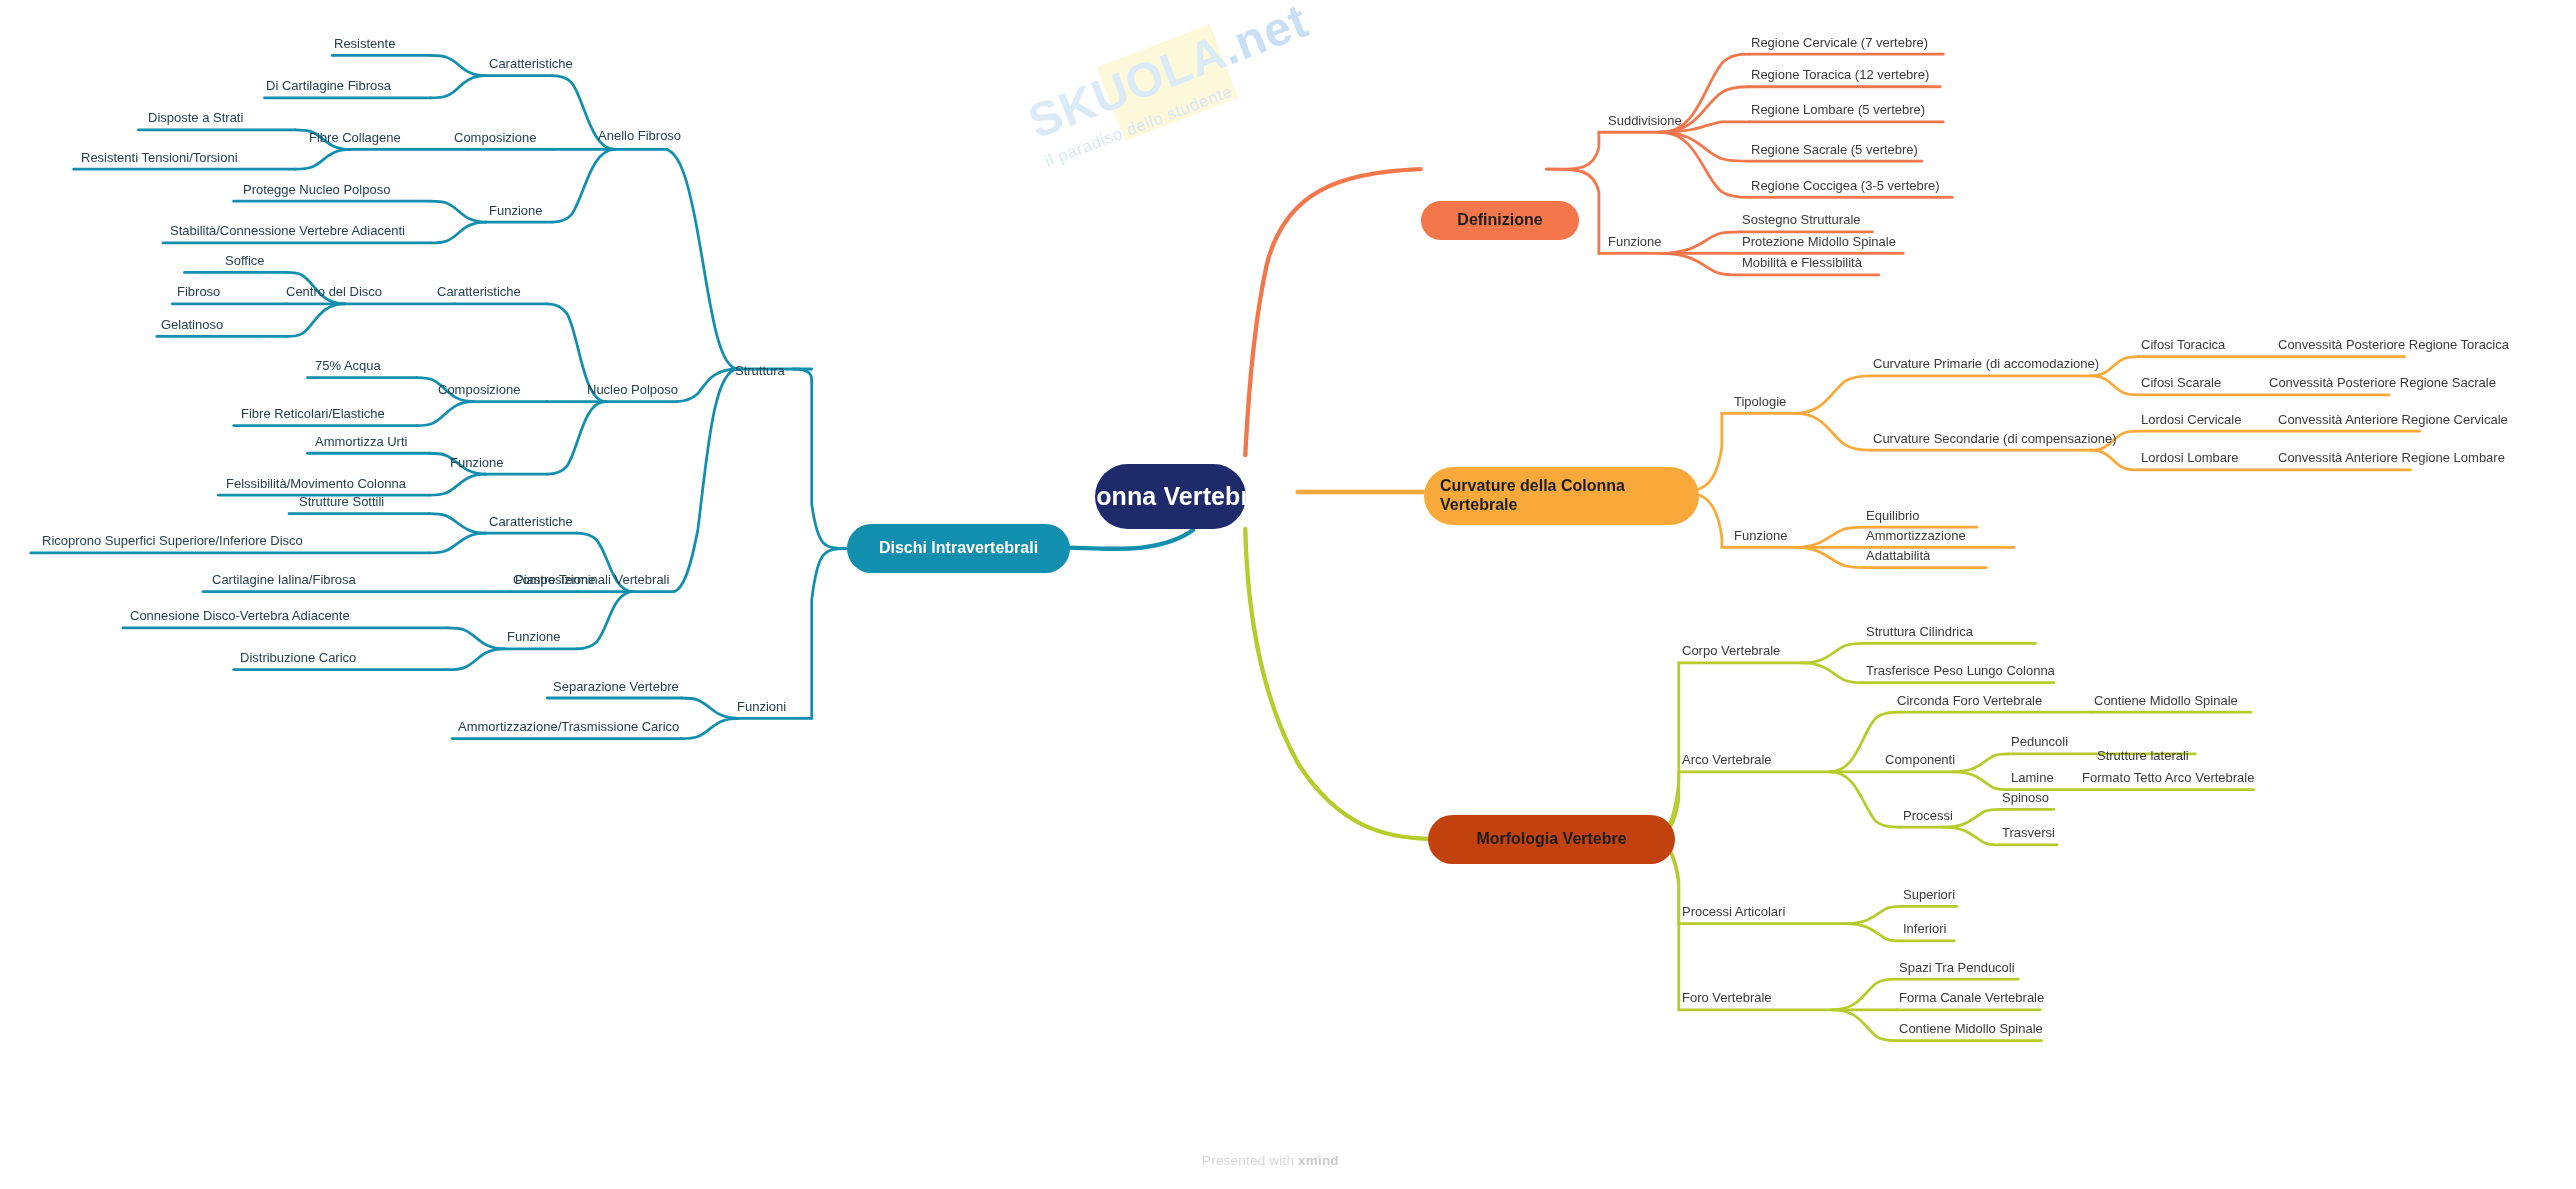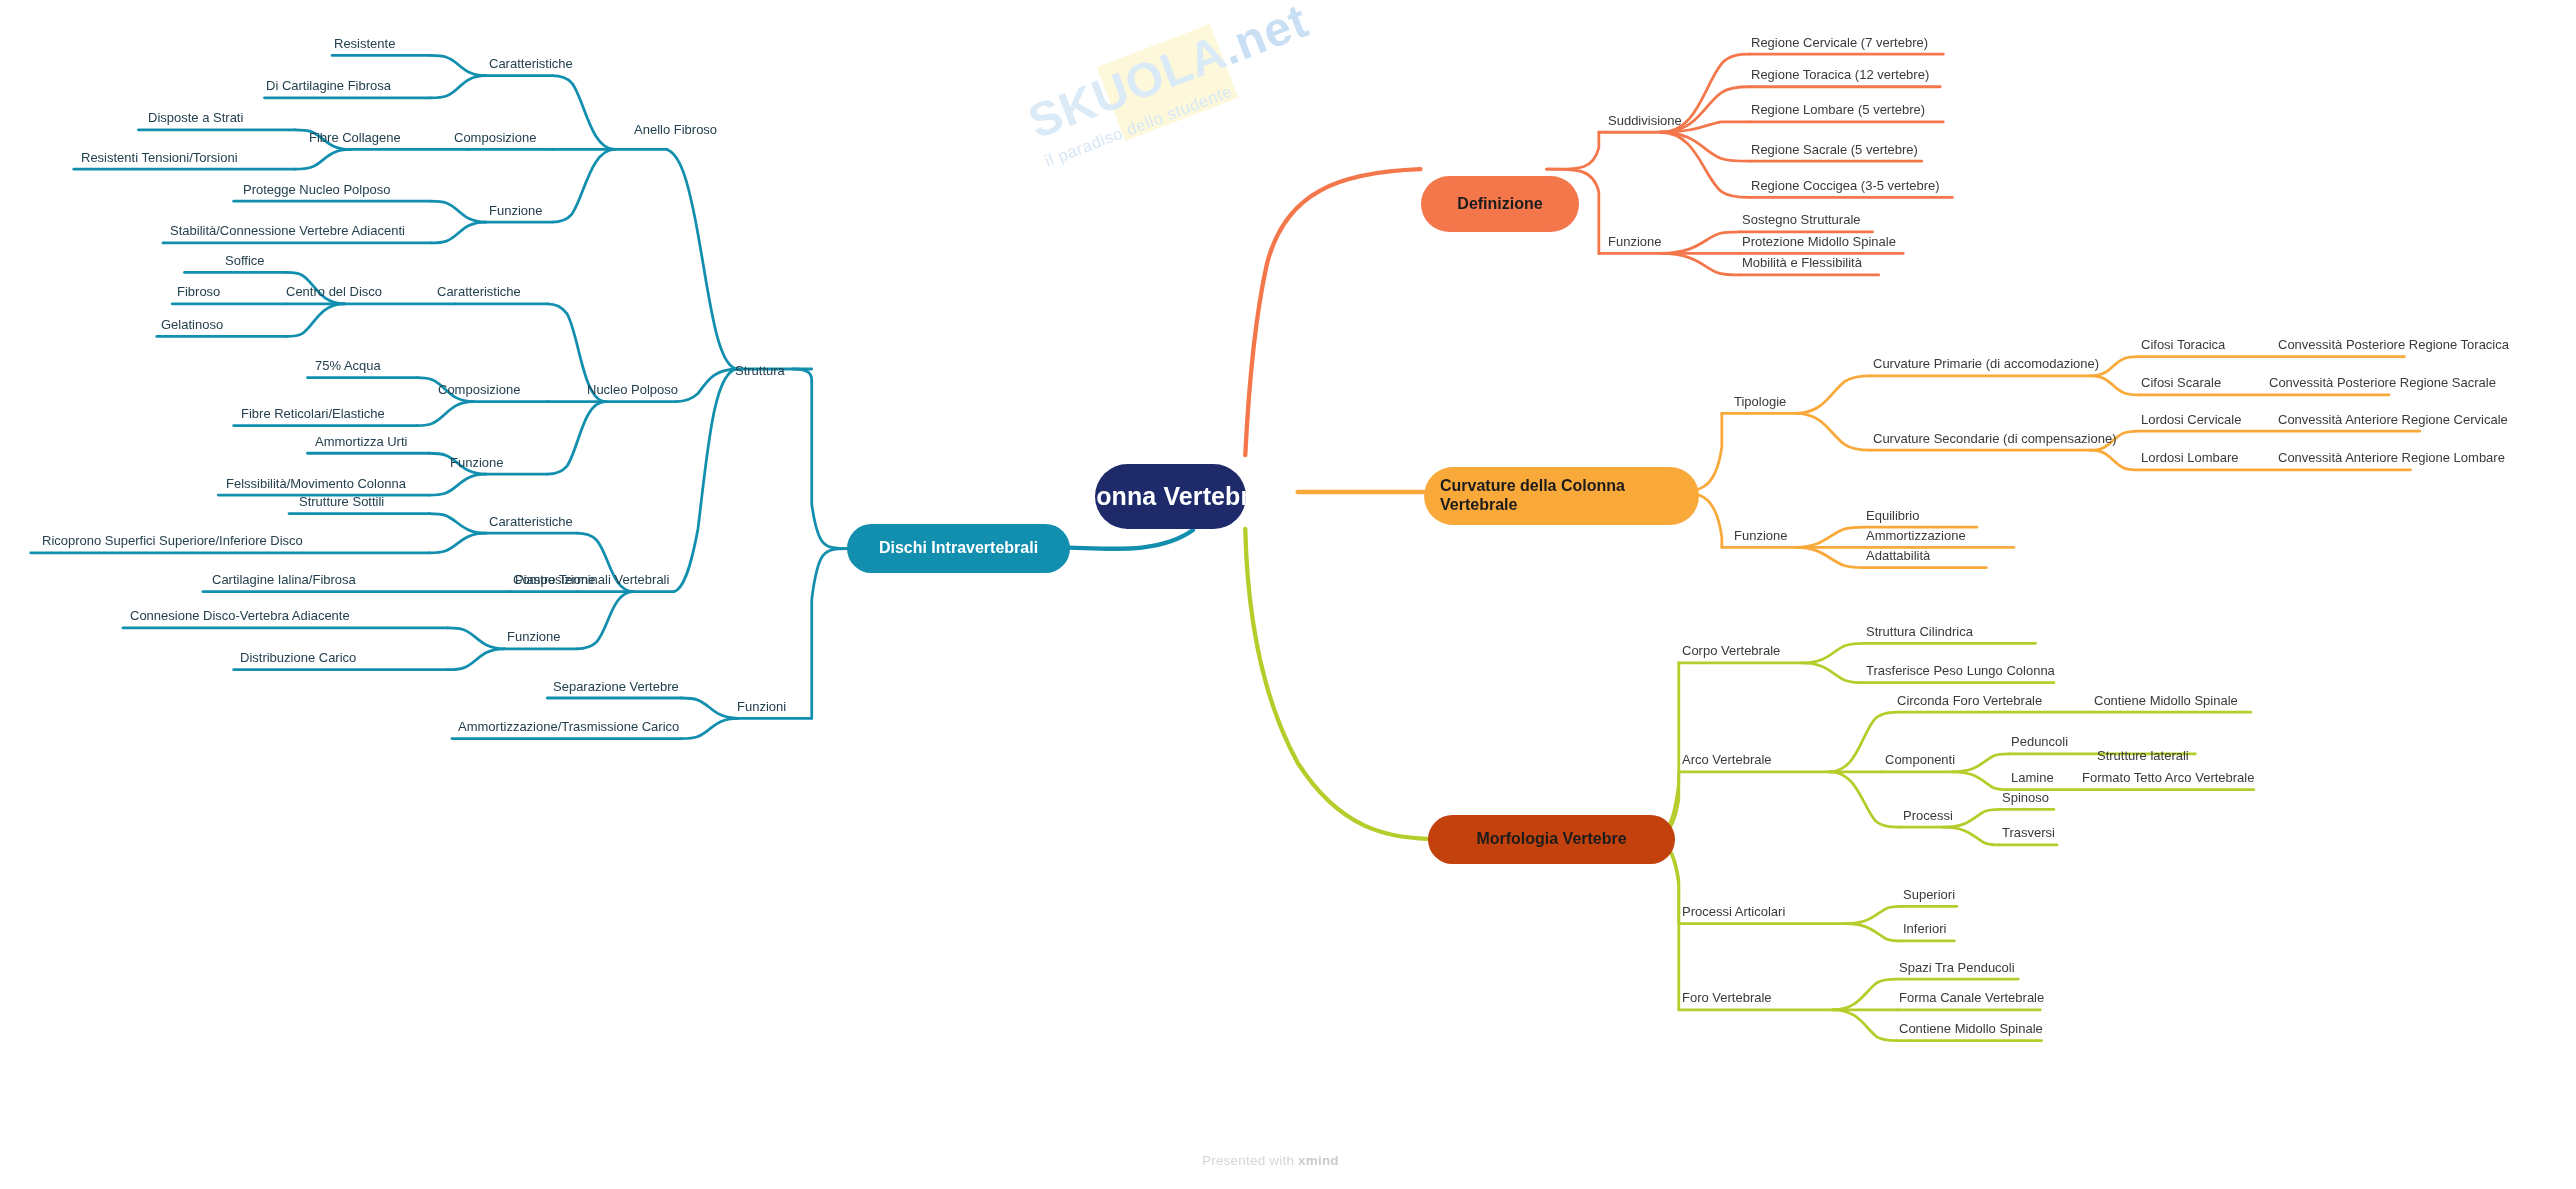--- a/index.html
+++ b/index.html
@@ -265,21 +265,21 @@
         <path d="M1108,1135 L890,1135"></path>
         <path d="M1108,1201 L735,1201"></path>
       </g>
     </g>
   </svg>
 
   <div class="node root" style="left:1095px;top:464px;width:151px;height:65px;">
     <span>Colonna Vertebrale</span>
   </div>
 
-  <div class="node mainbranch center" style="left:1421px;top:176px;width:126px;height:56px;background:#F4764B;">
+  <div class="node mainbranch center" style="left:1421px;top:201px;width:126px;height:39px;background:#F4764B;">
     <span>Definizione</span>
   </div>
 
   <div class="node mainbranch" style="left:1424px;top:467px;width:243px;height:58px;background:#F9A93A;">
     <span style="white-space:normal;">Curvature della Colonna Vertebrale</span>
   </div>
 
   <div class="node mainbranch center" style="left:1428px;top:815px;width:215px;height:49px;background:#c2410c;">
     <span>Morfologia Vertebre</span>
   </div>
@@ -393,21 +393,21 @@
   <div class="node lbl" style="left:1899px;top:961px;">
     <span>Spazi Tra Penducoli</span></div>
   <div class="node lbl" style="left:1899px;top:991px;">
     <span>Forma Canale Vertebrale</span></div>
   <div class="node lbl" style="left:1899px;top:1022px;">
     <span>Contiene Midollo Spinale</span></div>
 
   <div class="node lbl teal" style="left:735px;top:351px;margin-top:13px;">
     <span>Struttura</span></div>
 
-  <div class="node lbl teal" style="left:598px;top:123px;margin-left:36px;">
+  <div class="node lbl teal" style="left:598px;top:129px;">
     <span>Anello Fibroso</span></div>
   <div class="node lbl teal" style="left:489px;top:57px;">
     <span>Caratteristiche</span></div>
   <div class="node lbl teal" style="left:334px;top:37px;">
     <span>Resistente</span></div>
   <div class="node lbl teal" style="left:266px;top:79px;">
     <span>Di Cartilagine Fibrosa</span></div>
 
   <div class="node lbl teal" style="left:454px;top:131px;">
     <span>Composizione</span></div>

